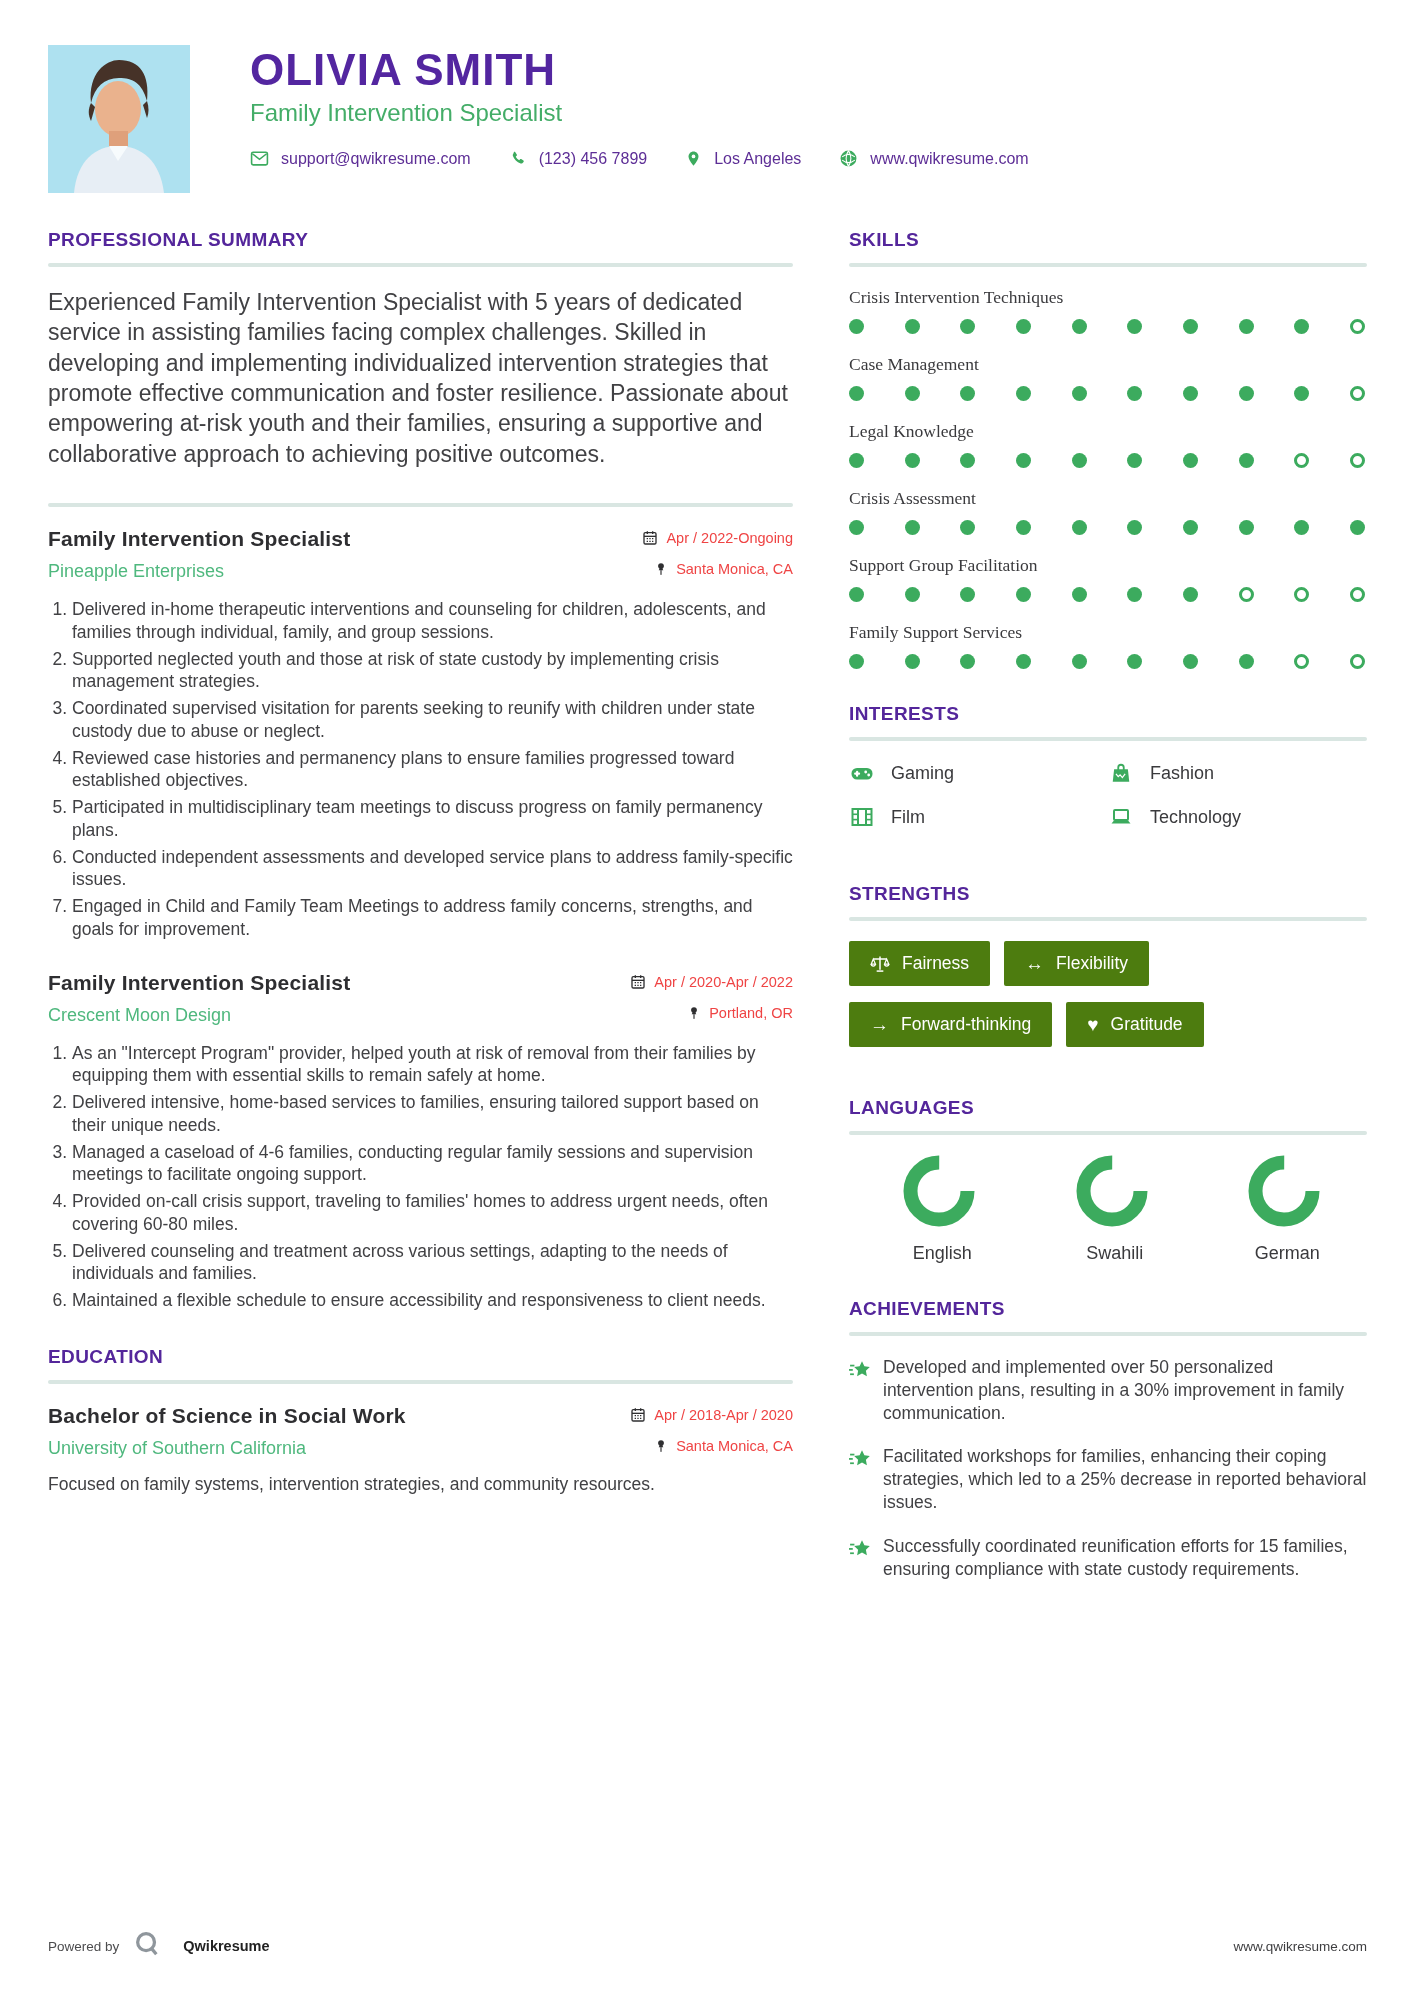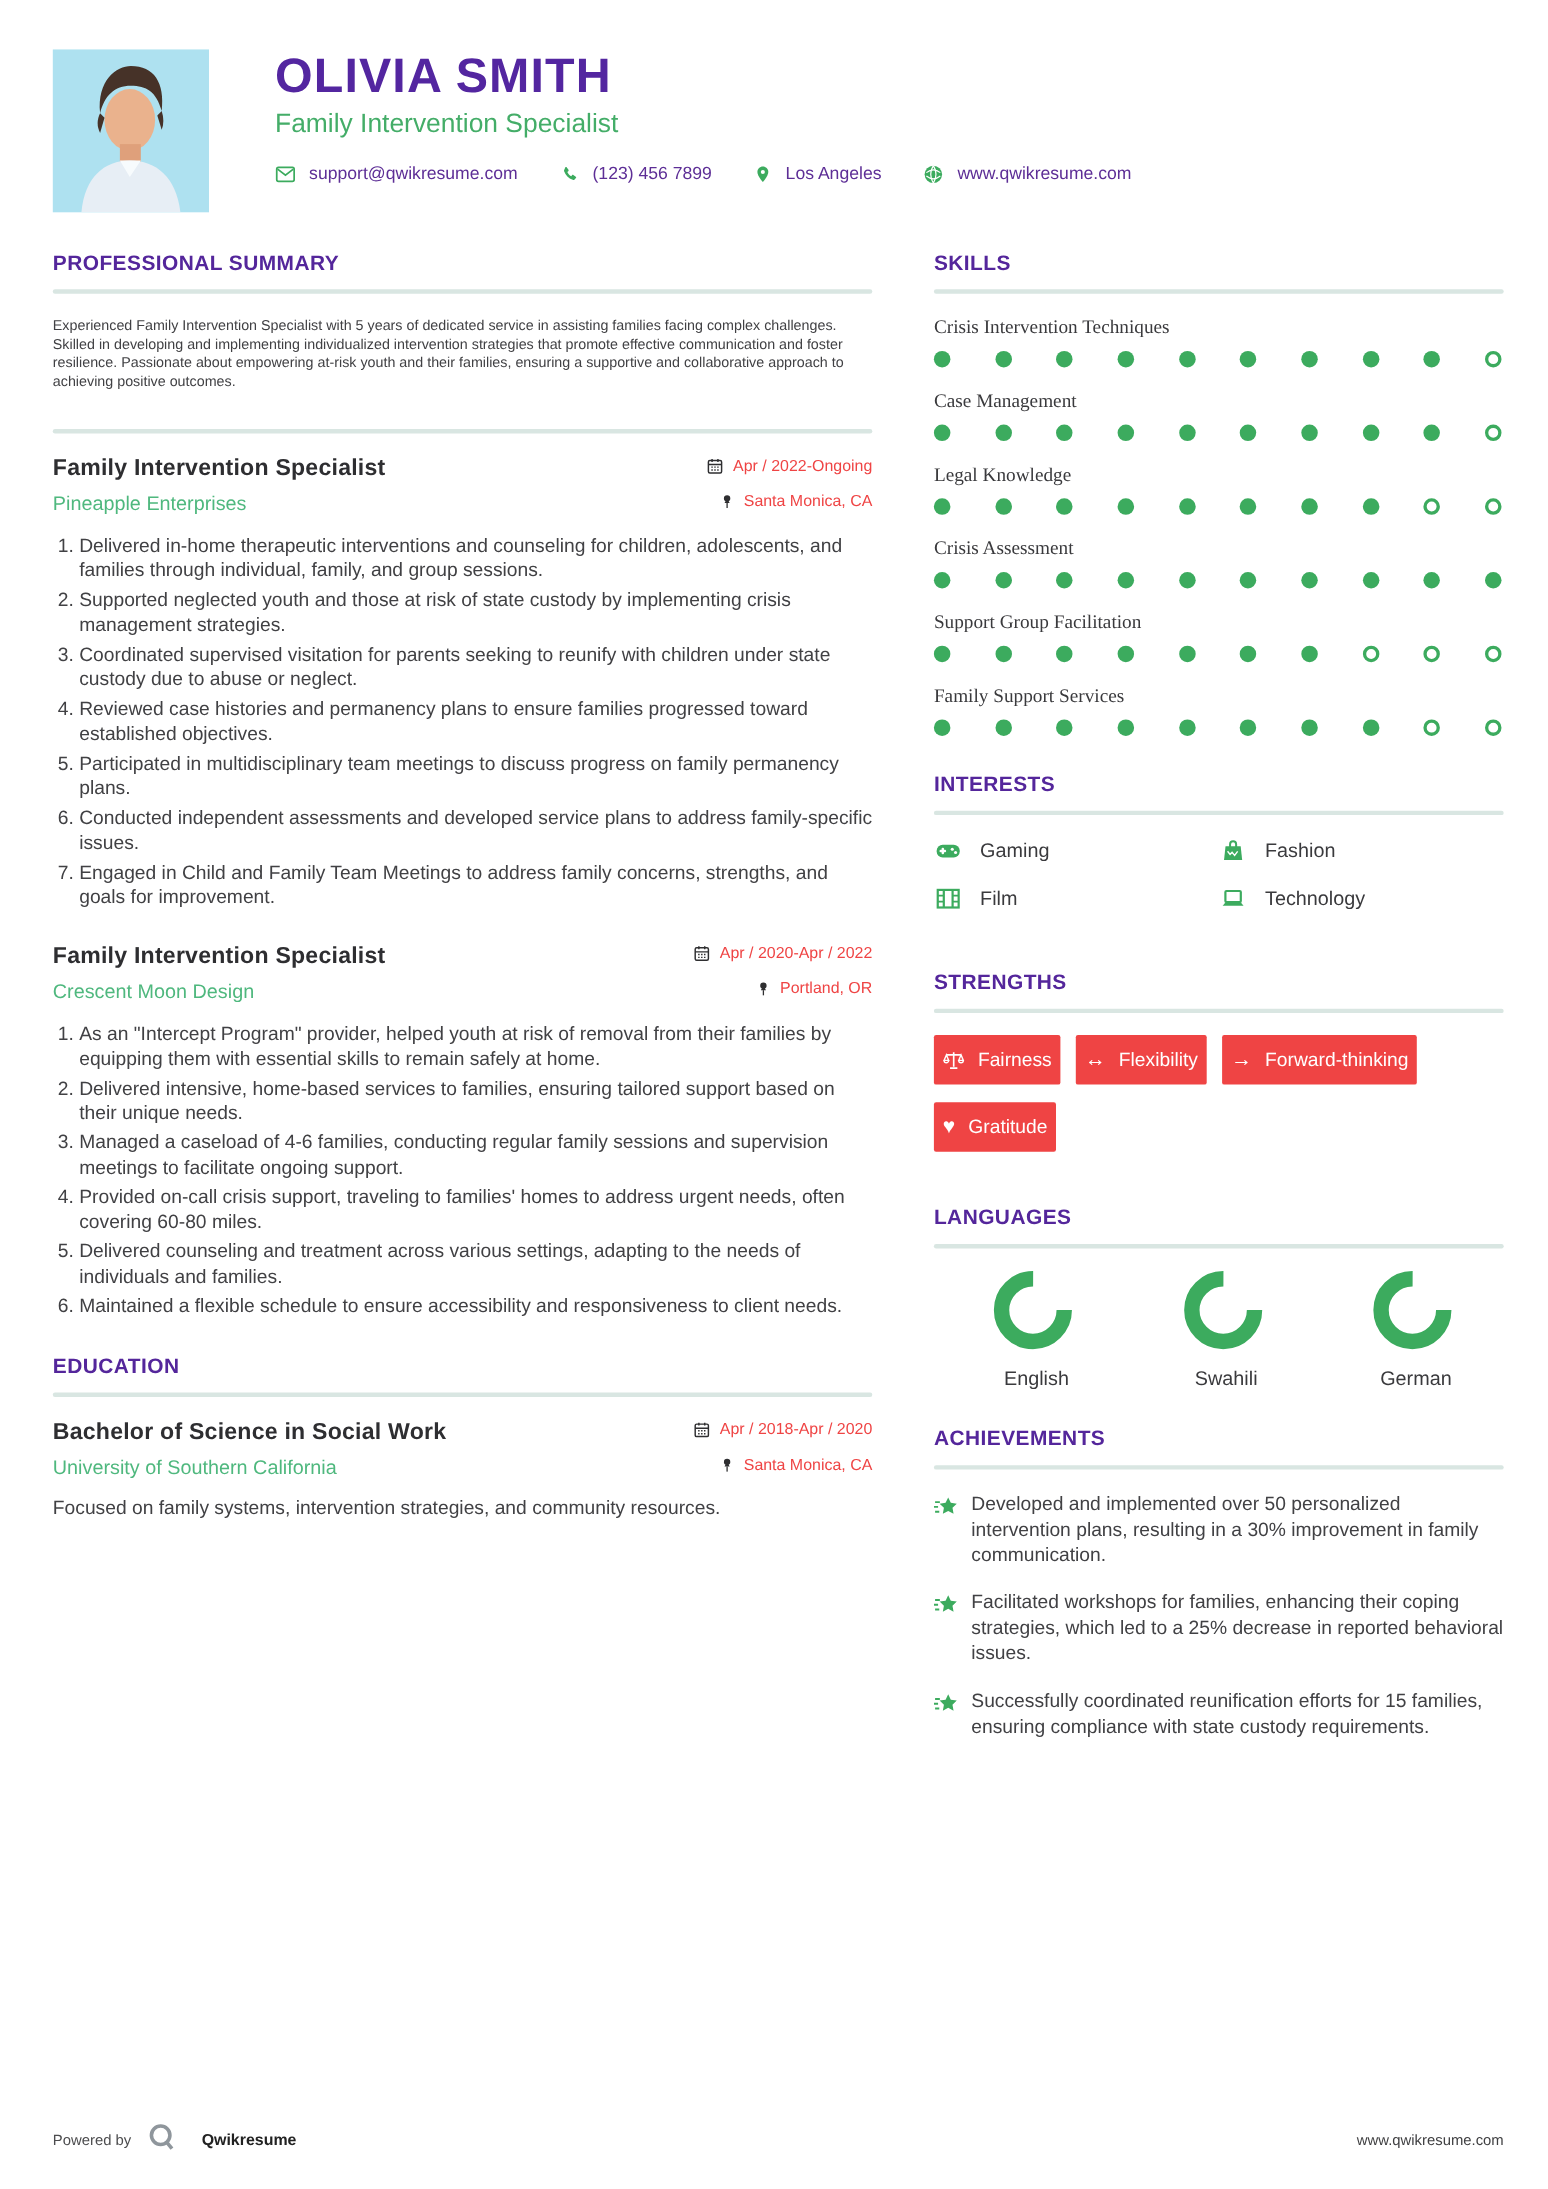--- a/index.html
+++ b/index.html
@@ -35,21 +35,21 @@
   .columns { display:flex; margin-top:36px; flex:1 0 auto; }
   .col-left { width:745px; flex:0 0 745px; }
   .col-right { flex:1 1 auto; margin-left:56px; }
   
   .sec-heading {
     font-size:19px; font-weight:bold; color:#54269b; letter-spacing:0.4px;
   }
   .sec-rule { height:4px; background:#d9e6e2; margin:12px 0 20px 0; border-radius:2px; }
   section { margin-bottom:34px; }
   
-  .summary-text { font-size:13px; line-height:1.32; color:#414144; }
+  .summary-text { font-size:23px; line-height:1.32; color:#414144; }
   
   .entry { margin-bottom:30px; }
   .entry-head { display:flex; justify-content:space-between; align-items:baseline; }
   .entry-title { font-size:21px; font-weight:bold; color:#2e2e31; letter-spacing:0.2px; }
   .entry-meta { display:flex; align-items:center; font-size:14.5px; color:#ef4444; white-space:nowrap; }
   .entry-meta .micon { display:inline-flex; margin-right:8px; }
   .entry-sub { display:flex; justify-content:space-between; align-items:baseline; margin-top:10px; }
   .entry-company { font-size:18px; color:#4fb87e; }
   ol.bullets { margin:16px 0 0 0; padding-left:24px; }
   ol.bullets li { font-size:17.5px; line-height:1.3; color:#414144; margin-bottom:4px; }
@@ -62,22 +62,22 @@
   .dot.empty { background:#fff; border:3px solid #3cab5e; }
   
   .interests-grid { display:flex; flex-wrap:wrap; }
   .interest { width:50%; display:flex; align-items:center; margin-bottom:20px; }
   .interest .iicon { display:inline-flex; width:26px; justify-content:center; margin-right:16px; }
   .interest span.ilabel { font-size:18px; color:#3a3a3d; }
   
   .strengths-wrap { display:flex; flex-wrap:wrap; }
   .strength {
     display:inline-flex; align-items:center;
-    background:#ef4444; color:#fff;
-    padding:12px 8px; margin:0 14px 16px 0;
+    background:#4d7c0f; color:#fff;
+    padding:12px 21px; margin:0 14px 16px 0;
     border-radius:2px; font-size:17.5px;
   }
   .strength .sicon { display:inline-flex; margin-right:12px; align-items:center; font-size:19px; font-weight:bold; line-height:1; }
   
   .langs { display:flex; }
   .lang { width:33.3%; display:flex; flex-direction:column; align-items:center; padding-left:8px; }
   .lang svg { display:block; }
   .lang-label { font-size:18px; color:#3a3a3d; margin-top:16px; margin-left:6px; }
   
   .ach-item { display:flex; margin-bottom:20px; }

